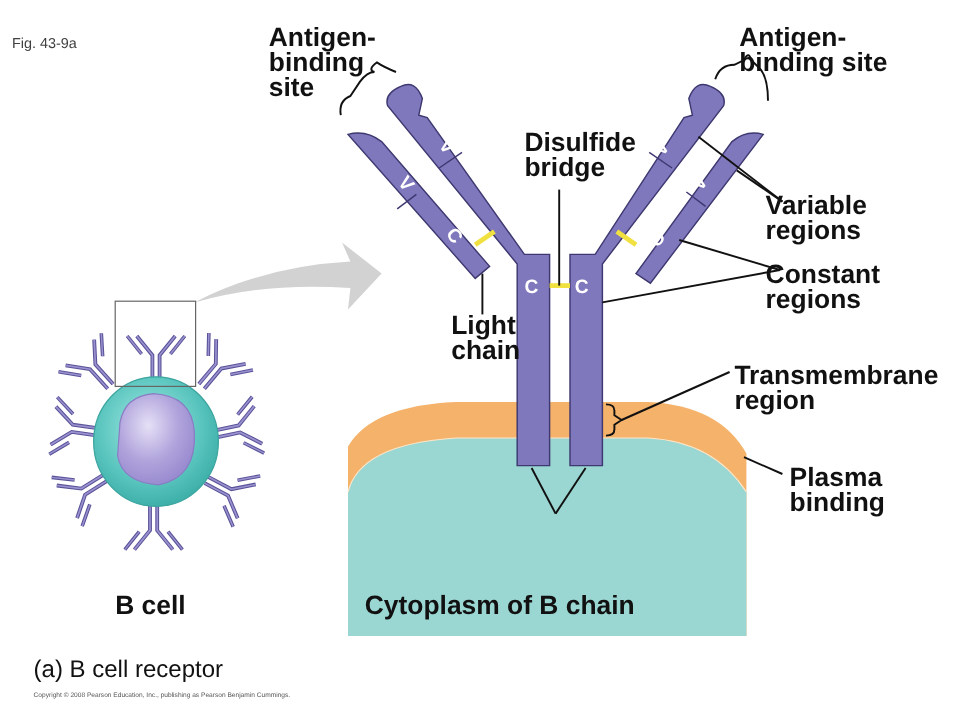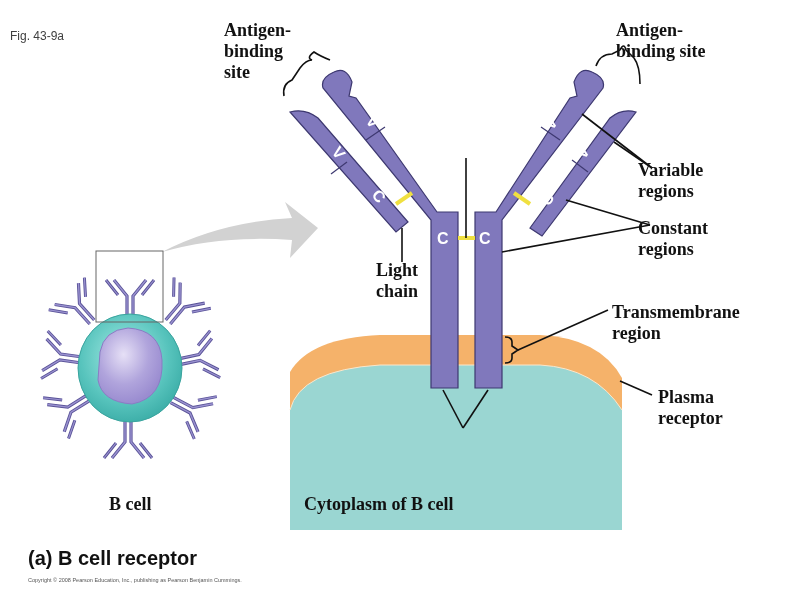--- a/index.html
+++ b/index.html
@@ -1,23 +1,23 @@
 <!DOCTYPE html>
 <html><head>
 <meta charset="utf-8">
 <style>
   html, body { margin: 0; padding: 0; background: #ffffff; }
   body { width: 800px; height: 600px; position: relative; overflow: hidden;
          font-family: "Liberation Sans", sans-serif; }
   #stage { position: absolute; left: 0; top: 0; width: 800px; height: 600px; }
-  .lbl { position: absolute; font-family: Liberation Serif, serif; font-weight: bold;
-         font-size: 18px; line-height: 21px; color: #111; white-space: pre; }
+  .lbl { position: absolute; font-family: Liberation Sans, sans-serif; font-weight: bold;
+         font-size: 22px; line-height: 21px; color: #111; white-space: pre; }
   .fig { position: absolute; left: 10px; top: 5px; font-size: 12px; color: #404040;
          font-family: "Liberation Sans", sans-serif; margin-top: 24px; }
-  .caption { position: absolute; left: 28px; top: 547px; font-size: 20px; font-weight: bold; color: #111;
+  .caption { position: absolute; left: 28px; top: 547px; font-size: 20px; font-weight: normal; color: #111;
              font-family: "Liberation Sans", sans-serif; }
   .copy { position: absolute; left: 28px; top: 577px; font-size: 5.5px; color: #555;
           font-family: "Liberation Sans", sans-serif; }
   svg text.seg { font-family: "Liberation Sans", sans-serif; font-weight: bold; font-size: 16px; fill: #ffffff; }
 </style>
 </head>
 <body>
 
 <div id="stage">
 
@@ -111,28 +111,30 @@
     </g>
   </svg>
 
   <div class="fig">Fig. 43-9a</div>
 
   <div class="lbl" style="left:224px;top:20px">Antigen-
 binding
 site</div>
   <div class="lbl" style="left:616px;top:20px">Antigen-
 binding site</div>
+  <div class="lbl" style="left:437px;top:108px">Disulfide
+bridge</div>
   <div class="lbl" style="left:638px;top:160px">Variable
 regions</div>
   <div class="lbl" style="left:638px;top:218px">Constant
 regions</div>
   <div class="lbl" style="left:612px;top:302px">Transmembrane
 region</div>
   <div class="lbl" style="left:376px;top:260px">Light
 chain</div>
   <div class="lbl" style="left:658px;top:387px">Plasma
-receptor</div>
-  <div class="lbl" style="left:109px;top:494px">B cell</div>
-  <div class="lbl" style="left:304px;top:494px">Cytoplasm of B cell</div>
+binding</div>
+  <div class="lbl" style="left:96px;top:494px">B cell</div>
+  <div class="lbl" style="left:304px;top:494px">Cytoplasm of B chain</div>
 
   <div class="caption">(a) B cell receptor</div>
   <div class="copy">Copyright © 2008 Pearson Education, Inc., publishing as Pearson Benjamin Cummings.</div>
 </div>
 
 </body></html>

